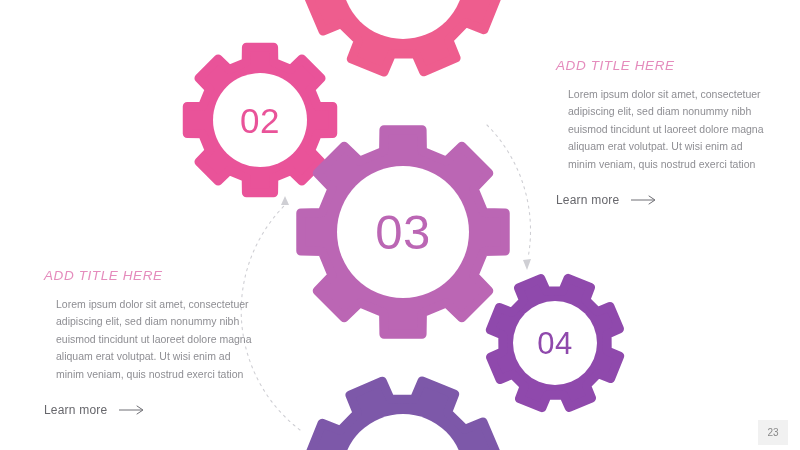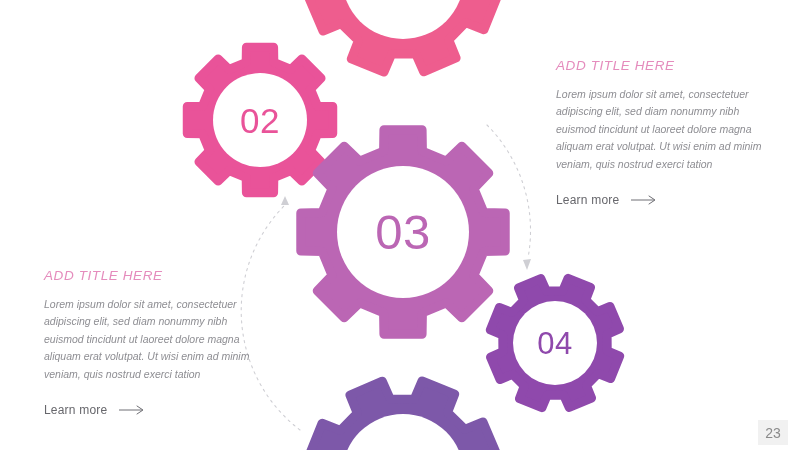--- a/index.html
+++ b/index.html
@@ -47,23 +47,22 @@
     color: #e58cbd;
     margin: 0 0 13px 0;
     font-weight: 400;
     white-space: nowrap;
     font-style: italic;
   }
   .block-body {
     font-size: 10.5px;
     line-height: 17.4px;
     color: #8e8e93;
-    margin: 0;
+    margin: 12px;
     font-weight: 400;
-    font-style: italic;
   }
   .learn-more {
     display: flex;
     align-items: center;
     gap: 12px;
     margin-top: 20px;
     cursor: pointer;
     width: max-content;
   }
   .learn-more-label {
@@ -77,21 +76,21 @@
   #page-number {
     position: absolute;
     left: 758px;
     top: 420px;
     width: 30px;
     height: 25px;
     background: #f1f1f1;
     display: flex;
     align-items: center;
     justify-content: center;
-    font-size: 14px;
+    font-size: 10px;
     color: #8a8a8a;
   }
 </style>
 </head>
 <body>
 
 <div id="slide">
 
   <svg id="gear-svg" viewBox="0 0 800 450">
     <g id="gear-layer">

